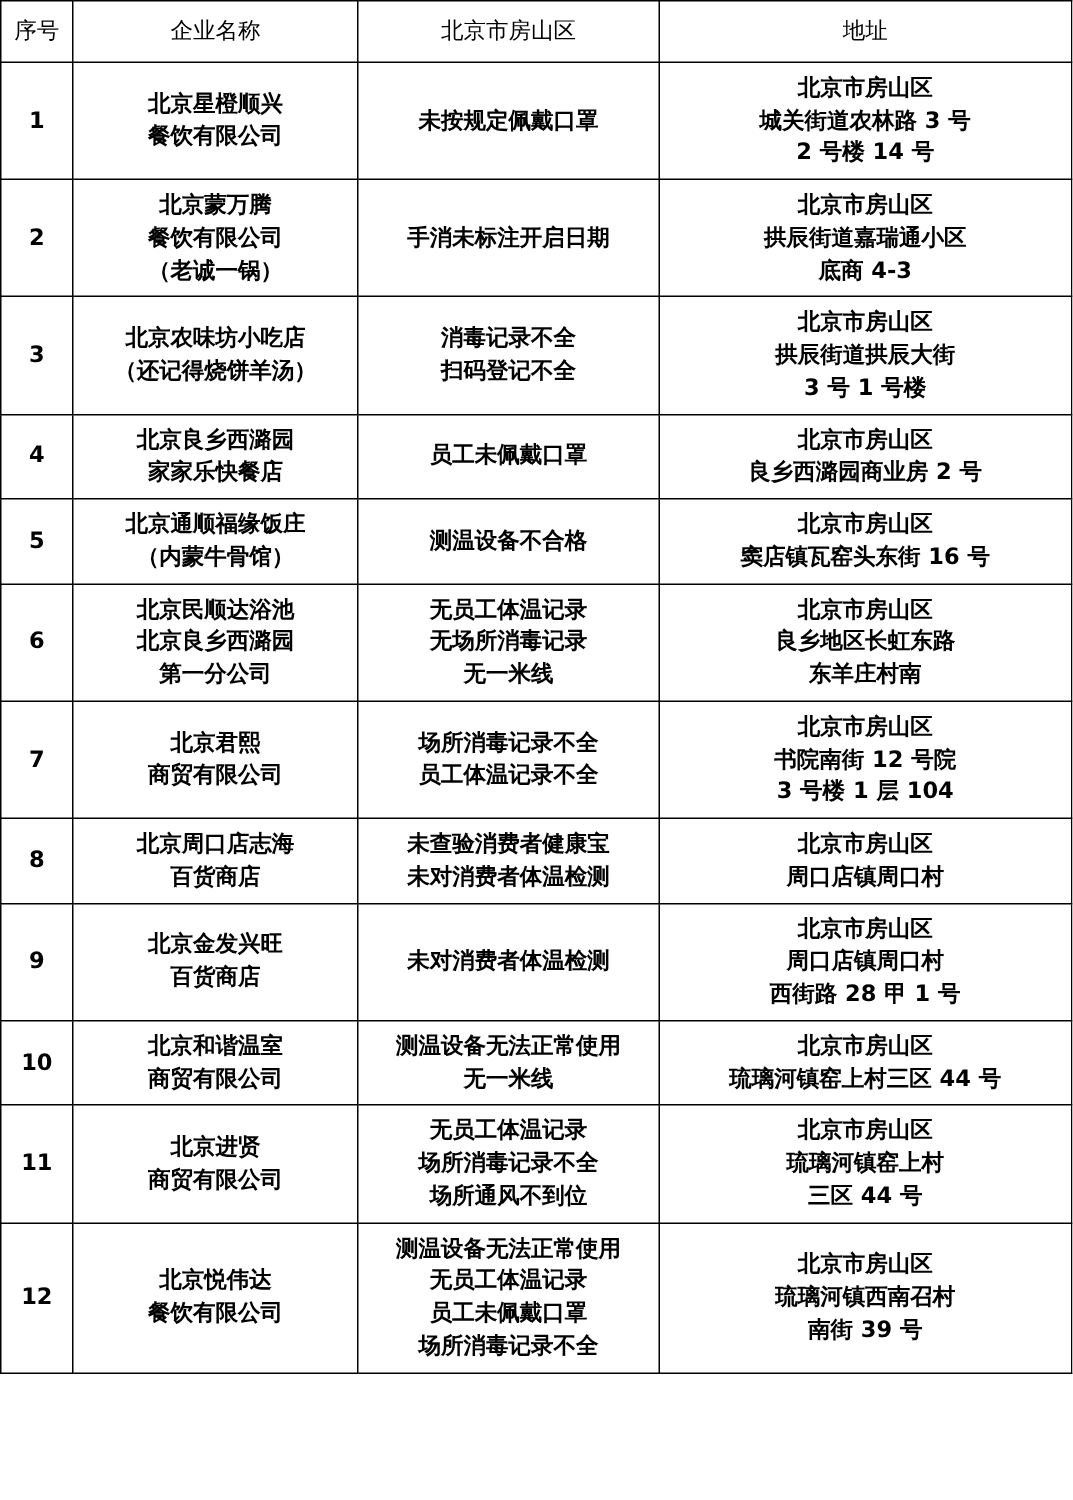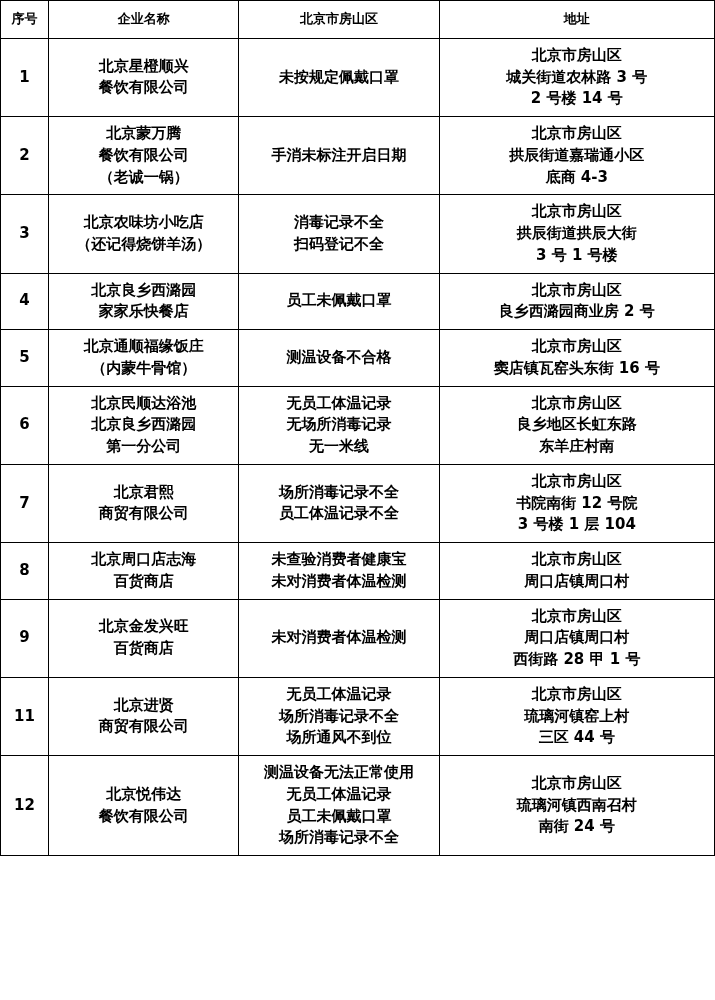--- a/index.html
+++ b/index.html
@@ -21,22 +21,22 @@
   table.report td {
     border: 1px solid #000000;
     text-align: center;
     vertical-align: middle;
     padding: 6px 4px;
     line-height: 1.45;
     font-size: 15px;
     font-weight: bold;
   }
   table.report thead th {
-    font-size: 13px;
-    font-weight: bold;
+    font-size: 15px;
+    font-weight: normal;
     padding: 9px 0;
   }
   col.c-idx { width: 48px; }
   col.c-name { width: 190px; }
   col.c-issue { width: 200px; }
   col.c-addr { width: 275px; }
   td.idx {
     font-size: 15px;
     font-weight: bold;
   }
@@ -197,20 +197,35 @@
         <td>
           <span class="cell-line">未对消费者体温检测</span>
         </td>
         <td>
           <span class="cell-line">北京市房山区</span>
           <span class="cell-line">周口店镇周口村</span>
           <span class="cell-line">西街路 28 甲 1 号</span>
         </td>
       </tr>
       <tr>
+        <td class="idx">10</td>
+        <td>
+          <span class="cell-line">北京和谐温室</span>
+          <span class="cell-line">商贸有限公司</span>
+        </td>
+        <td>
+          <span class="cell-line">测温设备无法正常使用</span>
+          <span class="cell-line">无一米线</span>
+        </td>
+        <td>
+          <span class="cell-line">北京市房山区</span>
+          <span class="cell-line">琉璃河镇窑上村三区 44 号</span>
+        </td>
+      </tr>
+      <tr>
         <td class="idx">11</td>
         <td>
           <span class="cell-line">北京进贤</span>
           <span class="cell-line">商贸有限公司</span>
         </td>
         <td>
           <span class="cell-line">无员工体温记录</span>
           <span class="cell-line">场所消毒记录不全</span>
           <span class="cell-line">场所通风不到位</span>
         </td>
@@ -228,17 +243,17 @@
         </td>
         <td>
           <span class="cell-line">测温设备无法正常使用</span>
           <span class="cell-line">无员工体温记录</span>
           <span class="cell-line">员工未佩戴口罩</span>
           <span class="cell-line">场所消毒记录不全</span>
         </td>
         <td>
           <span class="cell-line">北京市房山区</span>
           <span class="cell-line">琉璃河镇西南召村</span>
-          <span class="cell-line">南街 24 号</span>
+          <span class="cell-line">南街 39 号</span>
         </td>
       </tr>
     </tbody>
 </table>
 
 </body></html>

